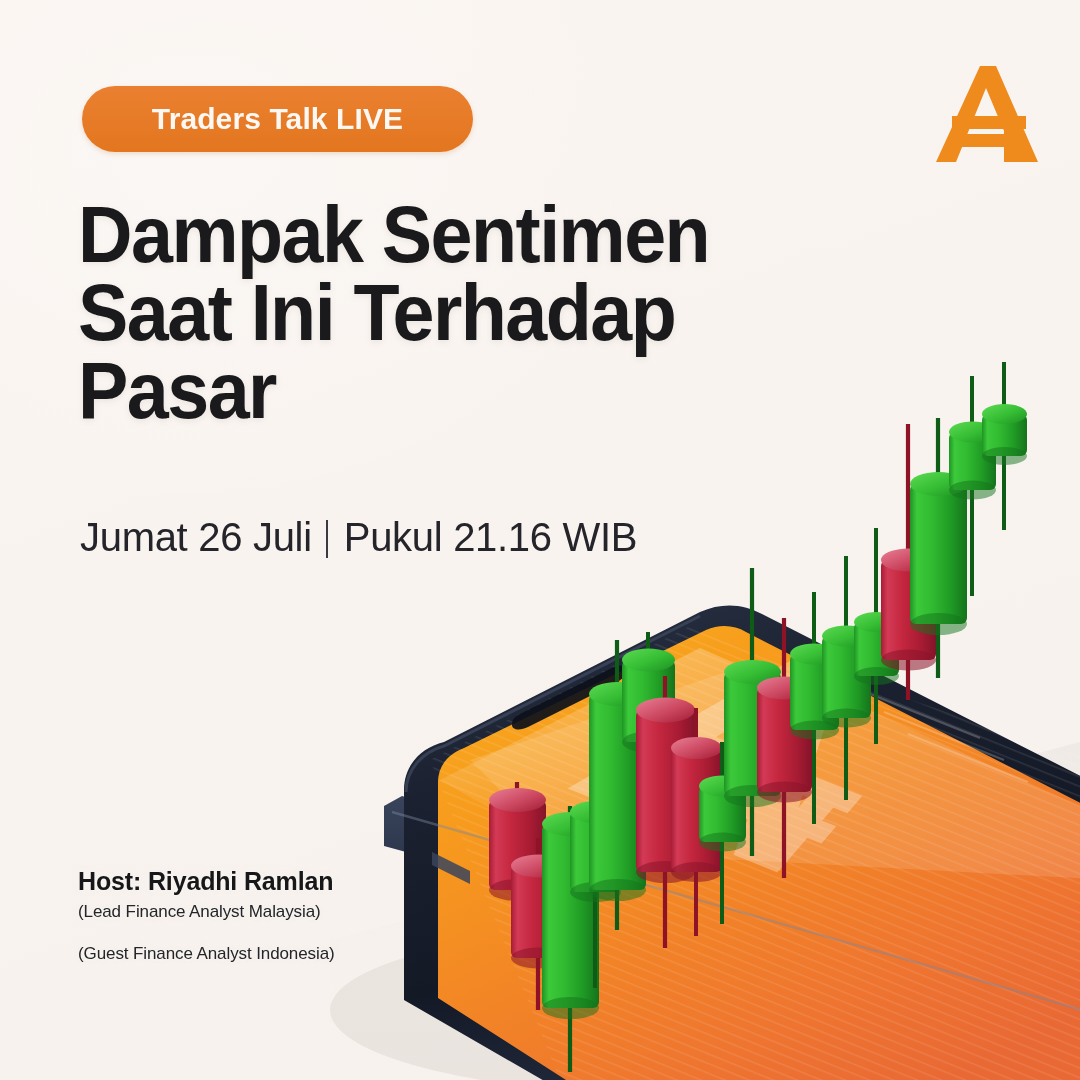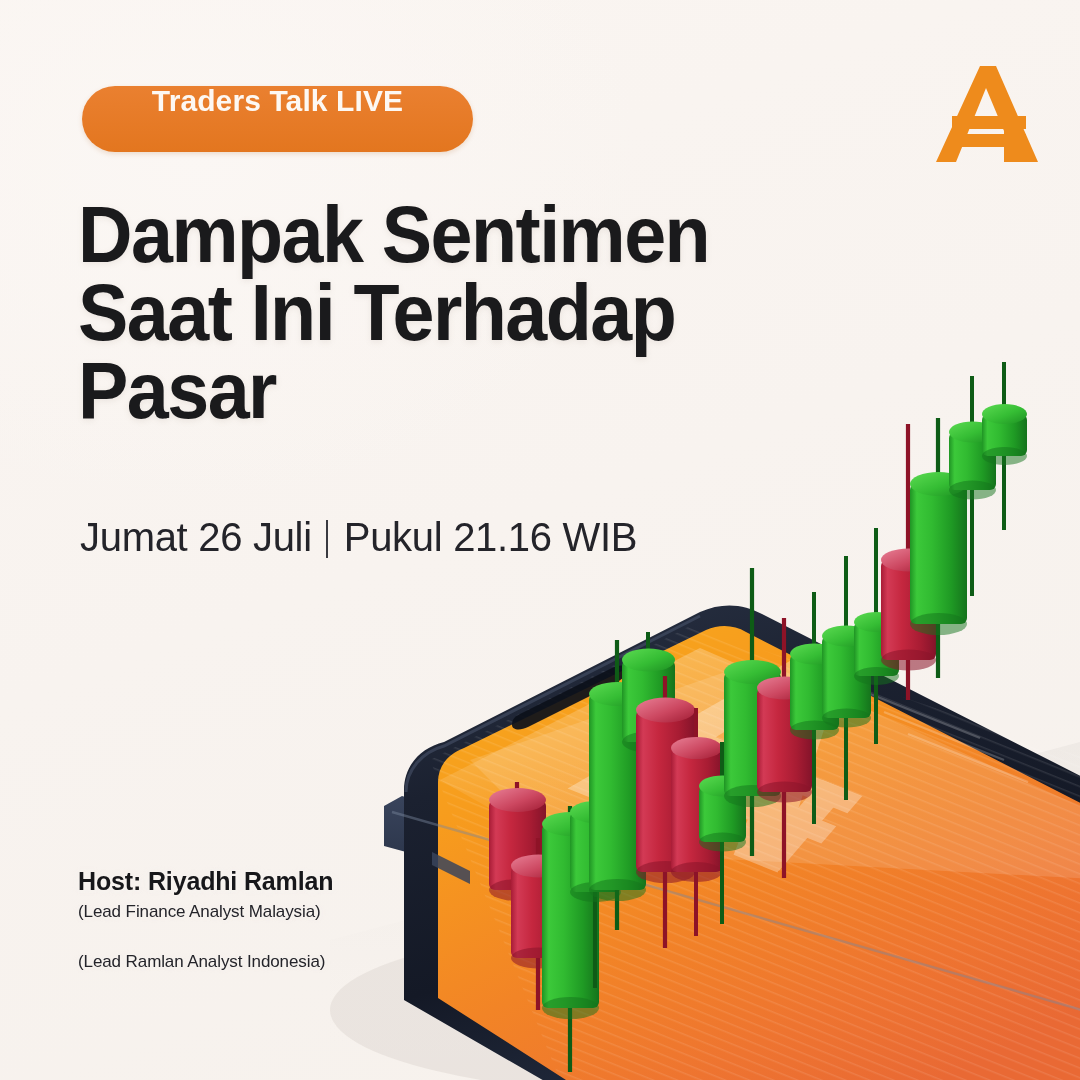--- a/index.html
+++ b/index.html
@@ -15,21 +15,21 @@
     background:
       radial-gradient(ellipse 70% 55% at 18% 14%, #fbf7f4 0%, rgba(251,247,244,0) 60%),
       linear-gradient(160deg,#faf5f1 0%,#f8f3ef 48%,#f6f1ec 100%);
     overflow:hidden;
   }
 
   
   #badge{
     position:absolute;left:82px;top:86px;
     height:66px;min-width:391px;box-sizing:border-box;
-    display:flex;align-items:flex-start;justify-content:center;
+    display:flex;align-items:center;justify-content:center;
     padding:0 34px;
     border-radius:33px;
     background:linear-gradient(180deg,#ea8030 0%,#e3761f 100%);
     box-shadow:0 2px 5px rgba(170,95,25,.18);
   }
   #badge .lbl{
     color:#fdf8f3;font-size:30px;font-weight:bold;
     letter-spacing:.1px;line-height:1;white-space:nowrap;
   }
 
@@ -58,21 +58,21 @@
     display:flex;align-items:center;
   }
   #dateline .sep{
     display:inline-block;width:2px;height:38px;
     background:#3a3a40;margin:0 16px 0 14px;
     position:relative;top:1px;
   }
 
   
   #credits{position:absolute;left:78px;top:866px;width:480px;z-index:14;}
-  #credits .blk{margin-bottom:28px;}
+  #credits .blk{margin-bottom:20px;}
   #credits .blk:last-child{margin-bottom:0;}
   #credits .nm{
     color:#17171a;font-size:25px;font-weight:bold;
     letter-spacing:-.15px;line-height:1.2;white-space:nowrap;
     text-shadow:0 1px 4px rgba(248,244,240,.95),0 0 9px rgba(248,244,240,.8);
   }
   #credits .role{
     color:#24242a;font-size:17px;font-weight:400;
     letter-spacing:-.1px;line-height:1.3;margin-top:5px;white-space:nowrap;
     text-shadow:0 1px 4px rgba(248,244,240,.95),0 0 9px rgba(248,244,240,.8);
@@ -366,17 +366,17 @@
     <span class="sep"></span>
     <span>Pukul 21.16 WIB</span>
   </div>
 
   <div id="credits">
     <div class="blk">
       <div class="nm">Host: Riyadhi Ramlan</div>
       <div class="role">(Lead Finance Analyst Malaysia)</div>
     </div>
     <div class="blk">
-      <div class="role">(Lead Ramlan Analyst Indonesia)</div>
+      <div class="role">(Guest Finance Analyst Indonesia)</div>
     </div>
   </div>
 
 </div>
 
 </body></html>

